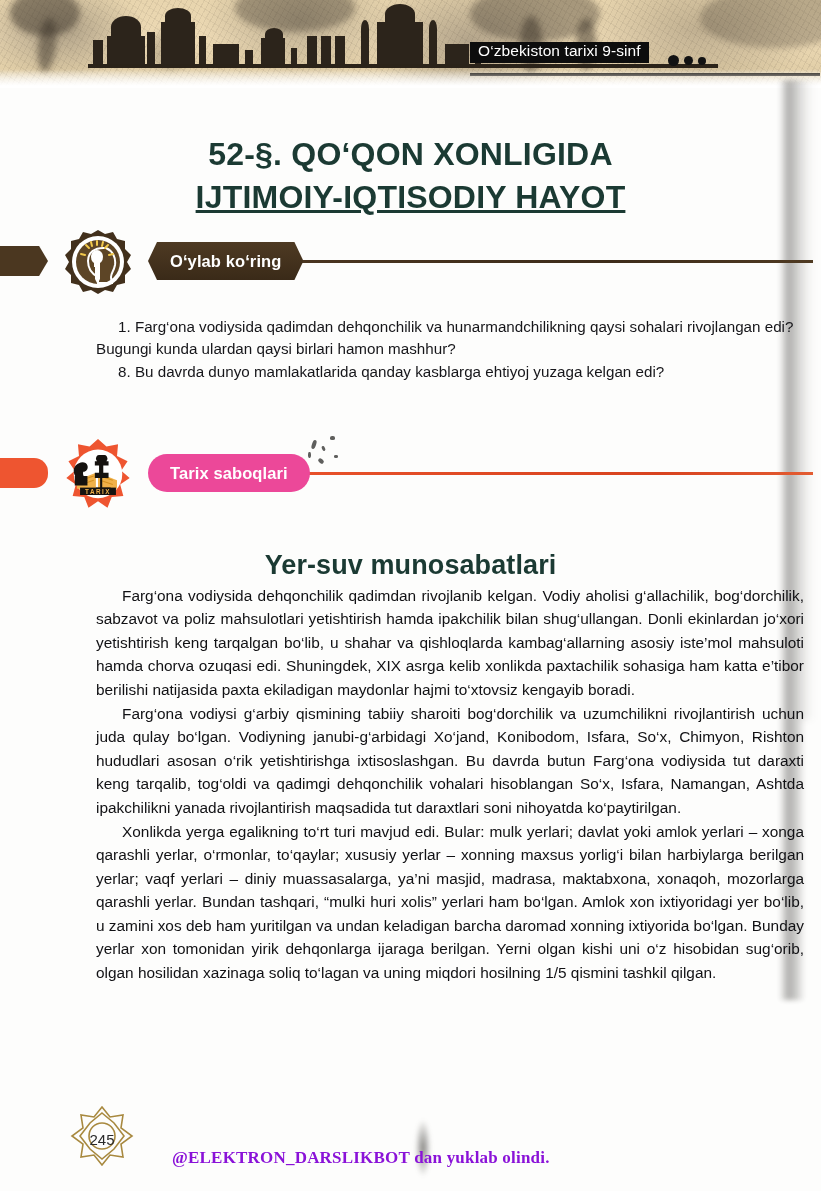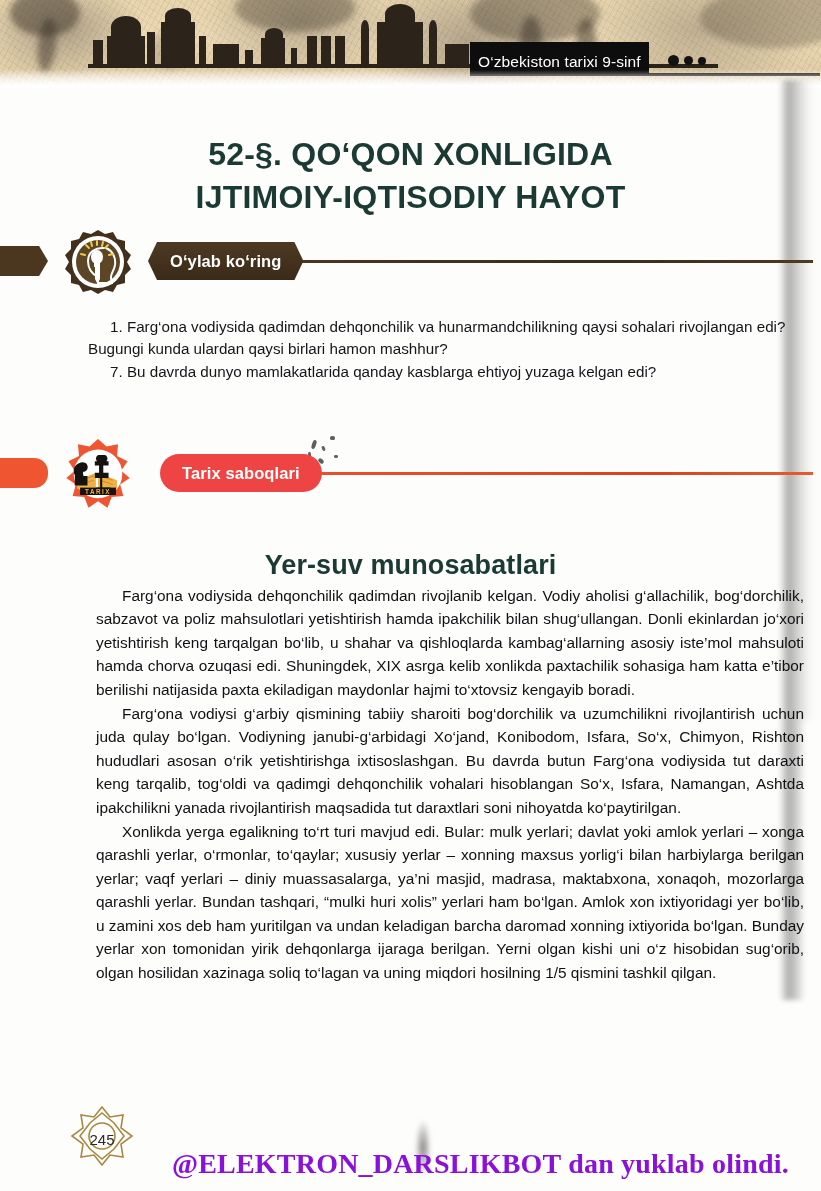--- a/index.html
+++ b/index.html
@@ -63,21 +63,21 @@
   }
 
   .banner-label {
     position: absolute;
     left: 470px; top: 42px;
     background: #0d0d0d;
     color: #ffffff;
     font-size: 15.5px;
     font-weight: 400;
     letter-spacing: .1px;
-    padding: 11px 8px 3px 8px;
+    padding: 0 8px 3px 8px;
     line-height: 1.15;
     white-space: nowrap;
   }
   .banner-dots { position: absolute; left: 668px; top: 55px; display: flex; gap: 5px; align-items: center; }
   .banner-dots i { display:block; width: 11px; height: 11px; border-radius: 50%; background:#121212; }
   .banner-dots i:nth-child(2){ width:9px;height:9px; }
   .banner-dots i:nth-child(3){ width:8px;height:8px; }
 
   
   .banner-fade {
@@ -120,21 +120,21 @@
   .title {
     position: absolute;
     left: 0; right: 0; top: 112px;
     text-align: center;
     color: #1b3a33;
     font-size: 32px;
     font-weight: bold;
     line-height: 1.33;
     letter-spacing: .2px;
   }
-  .title .l2 { display: block; }
+  .title .l2 { display: block; text-decoration: underline; }
 
   
   .badge-row { position: absolute; left: 0; width: 821px; height: 70px; }
   .badge-row .rule {
     position: absolute; left: 300px; right: 8px; top: 32px; height: 3px;
   }
   .rule-brown { background: linear-gradient(90deg, #4a3520, #3d2c1a 60%, #4f3a22); }
   .rule-orange { background: linear-gradient(90deg, #e8512a, #d8431f 70%, #e35c32); }
 
   .tab-left {
@@ -155,43 +155,43 @@
     letter-spacing: .1px;
     padding: 0 22px;
     white-space: nowrap;
   }
   .pill-brown {
     left: 148px;
     background: linear-gradient(180deg,#4e3a23,#3a2a18);
     clip-path: polygon(9px 0, calc(100% - 9px) 0, 100% 50%, calc(100% - 9px) 100%, 9px 100%, 0 50%);
   }
   .pill-orange {
-    left: 160px;
-    background: #ef4444;
+    left: 148px;
+    background: #ec4899;
     border-radius: 19px;
   }
 
   .badge-icon {
     position: absolute; top: 0; width: 72px; height: 72px;
   }
 
   
   .section-heading {
     position: absolute; left: 0; right: 0;
     text-align: center;
     color: #1b3a33;
     font-size: 27px;
     font-weight: bold;
     letter-spacing: .1px;
   }
 
   
   .questions {
     position: absolute;
-    left: 88px; width: 706px;
+    left: 96px; width: 706px;
     font-size: 15.2px;
     line-height: 1.47;
     color: #16161a;
   }
   .questions p { margin: 0; text-indent: 22px; }
 
   .body-text {
     position: absolute;
     left: 96px; width: 708px;
     font-size: 15.4px;
@@ -214,21 +214,21 @@
     color: #2a2a2a;
     font-size: 15px;
     font-weight: 400;
   }
   .watermark {
     position: absolute;
     left: 172px; top: 1148px;
     color: #8a12d8;
     font-family: "Liberation Serif", serif;
     font-weight: bold;
-    font-size: 28px;
+    font-size: 17px;
     letter-spacing: .2px;
     white-space: nowrap;
   }
 </style>
 </head>
 <body>
 
 <div id="page">
 
   <div class="banner">
@@ -322,21 +322,21 @@
         </g>
 
         <path d="M33 39 l5 0 l0 12 l-2.5 5 l-2.5 -5 z" fill="#ffffff"></path>
       </svg>
     </div>
     <div class="badge-pill pill-brown">O‘ylab ko‘ring</div>
   </div>
 
   <div class="questions" style="top:316px;">
     <p>1. Farg‘ona vodiysida qadimdan dehqonchilik va hunarmandchilikning qaysi sohalari rivojlangan edi? Bugungi kunda ulardan qaysi birlari hamon mashhur?</p>
-    <p>7. Bu davrda dunyo mamlakatlarida qanday kasblarga ehtiyoj yuzaga kelgan edi?</p>
+    <p>8. Bu davrda dunyo mamlakatlarida qanday kasblarga ehtiyoj yuzaga kelgan edi?</p>
   </div>
 
   <div class="badge-row" style="top:440px;">
     <div class="tab-left orange"></div>
     <div class="rule rule-orange"></div>
     <div class="badge-icon" style="left:60px; top:-2px;">
       <svg viewBox="0 0 72 72" width="76" height="76">
         <path d="M36 1 L44 8 L55 6 L54 17 L64 22 L58 31 L66 38 L57 44 L60 55 L49 56 L45 66 L36 60 L27 66 L23 56 L12 55 L15 44 L6 38 L14 31 L8 22 L18 17 L17 6 L28 8 Z" fill="#ee5530"></path>
         <circle cx="36" cy="34" r="23" fill="#ffffff"></circle>
 

